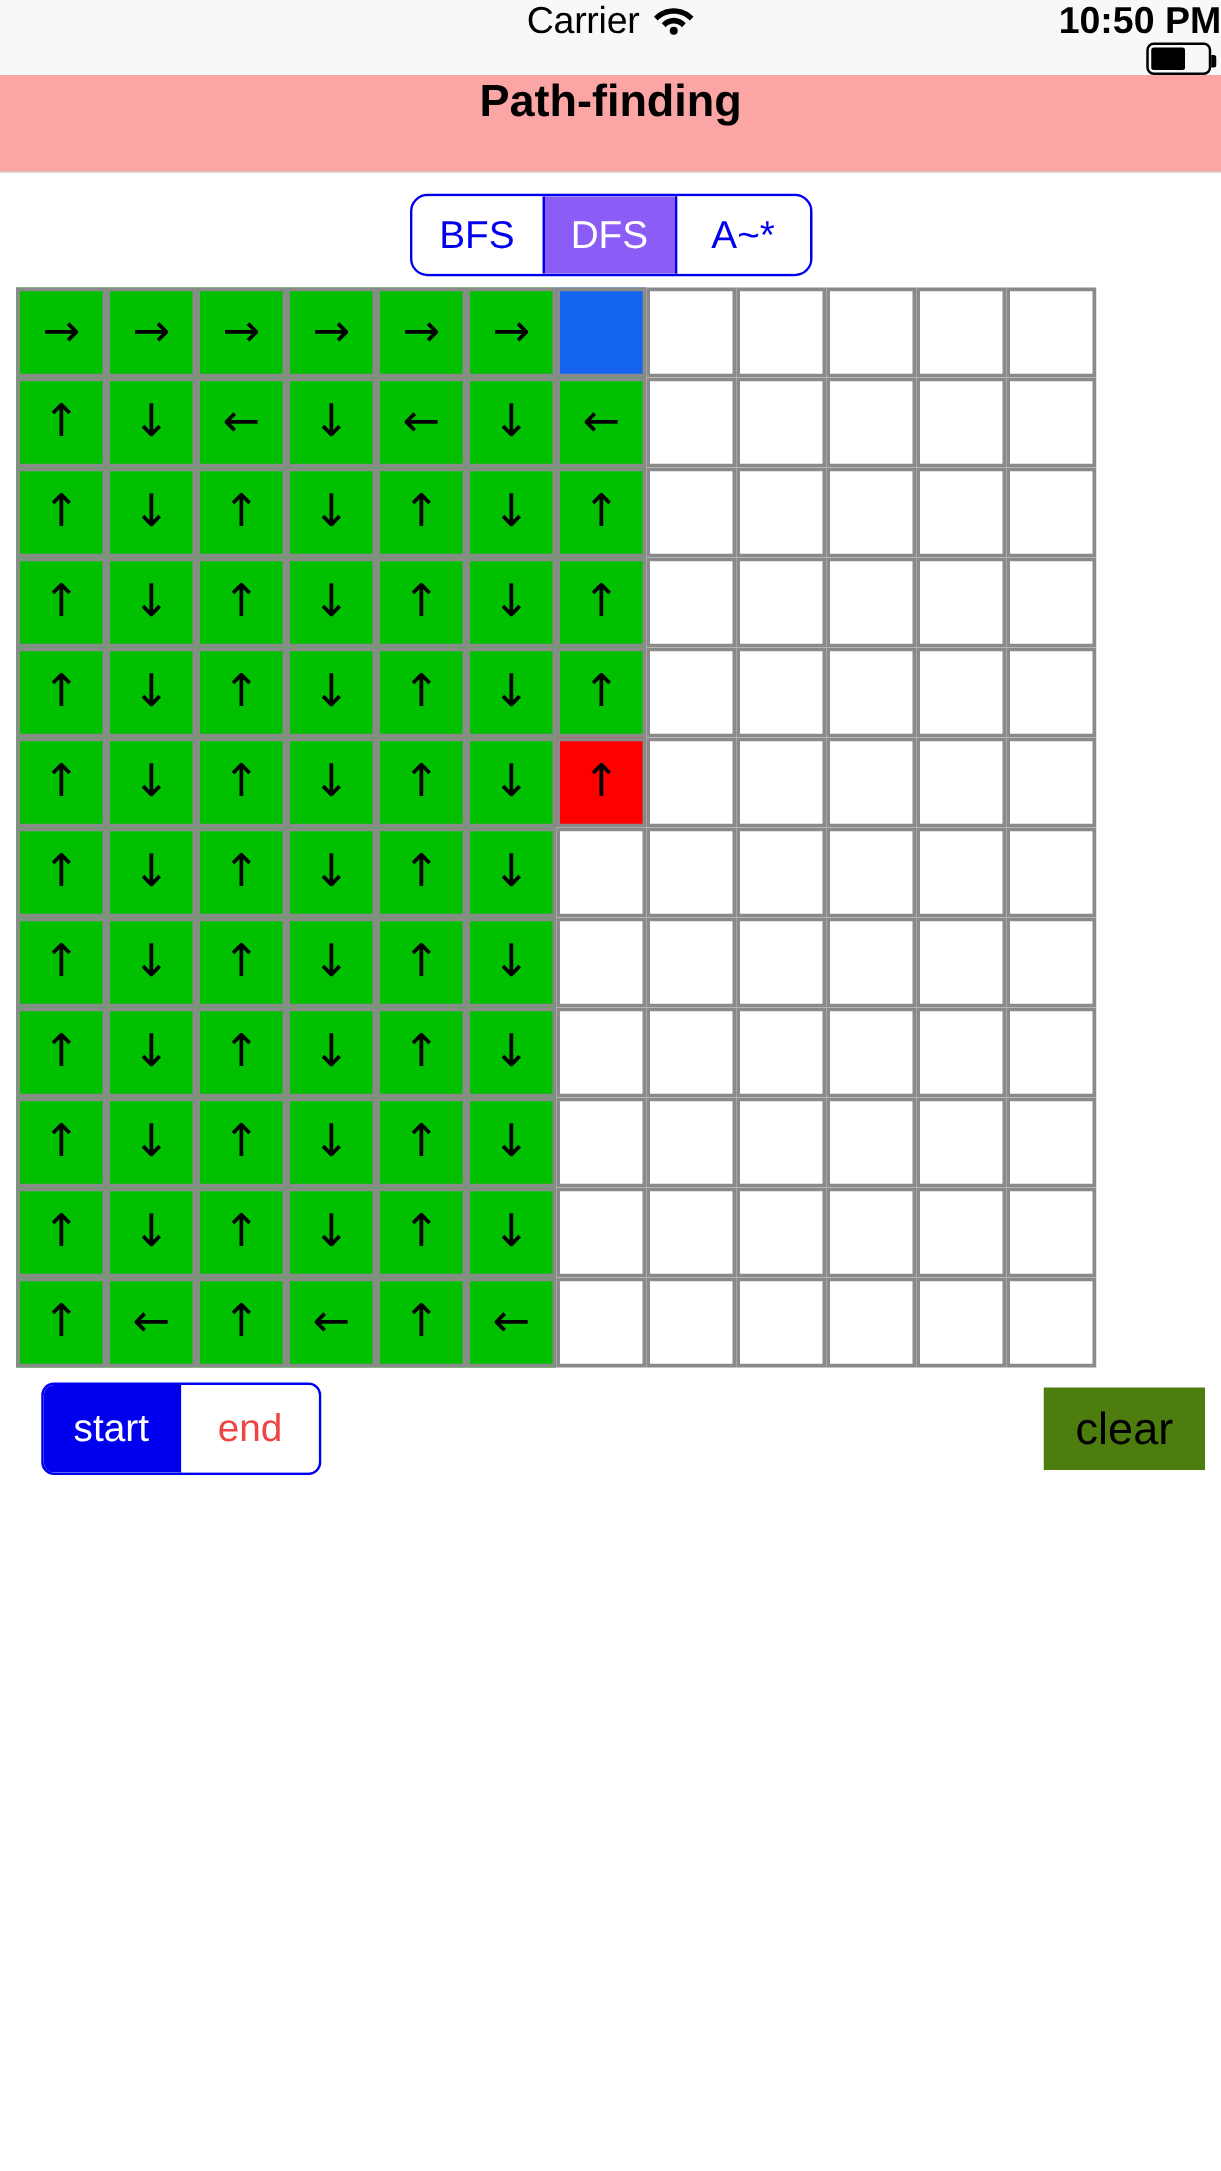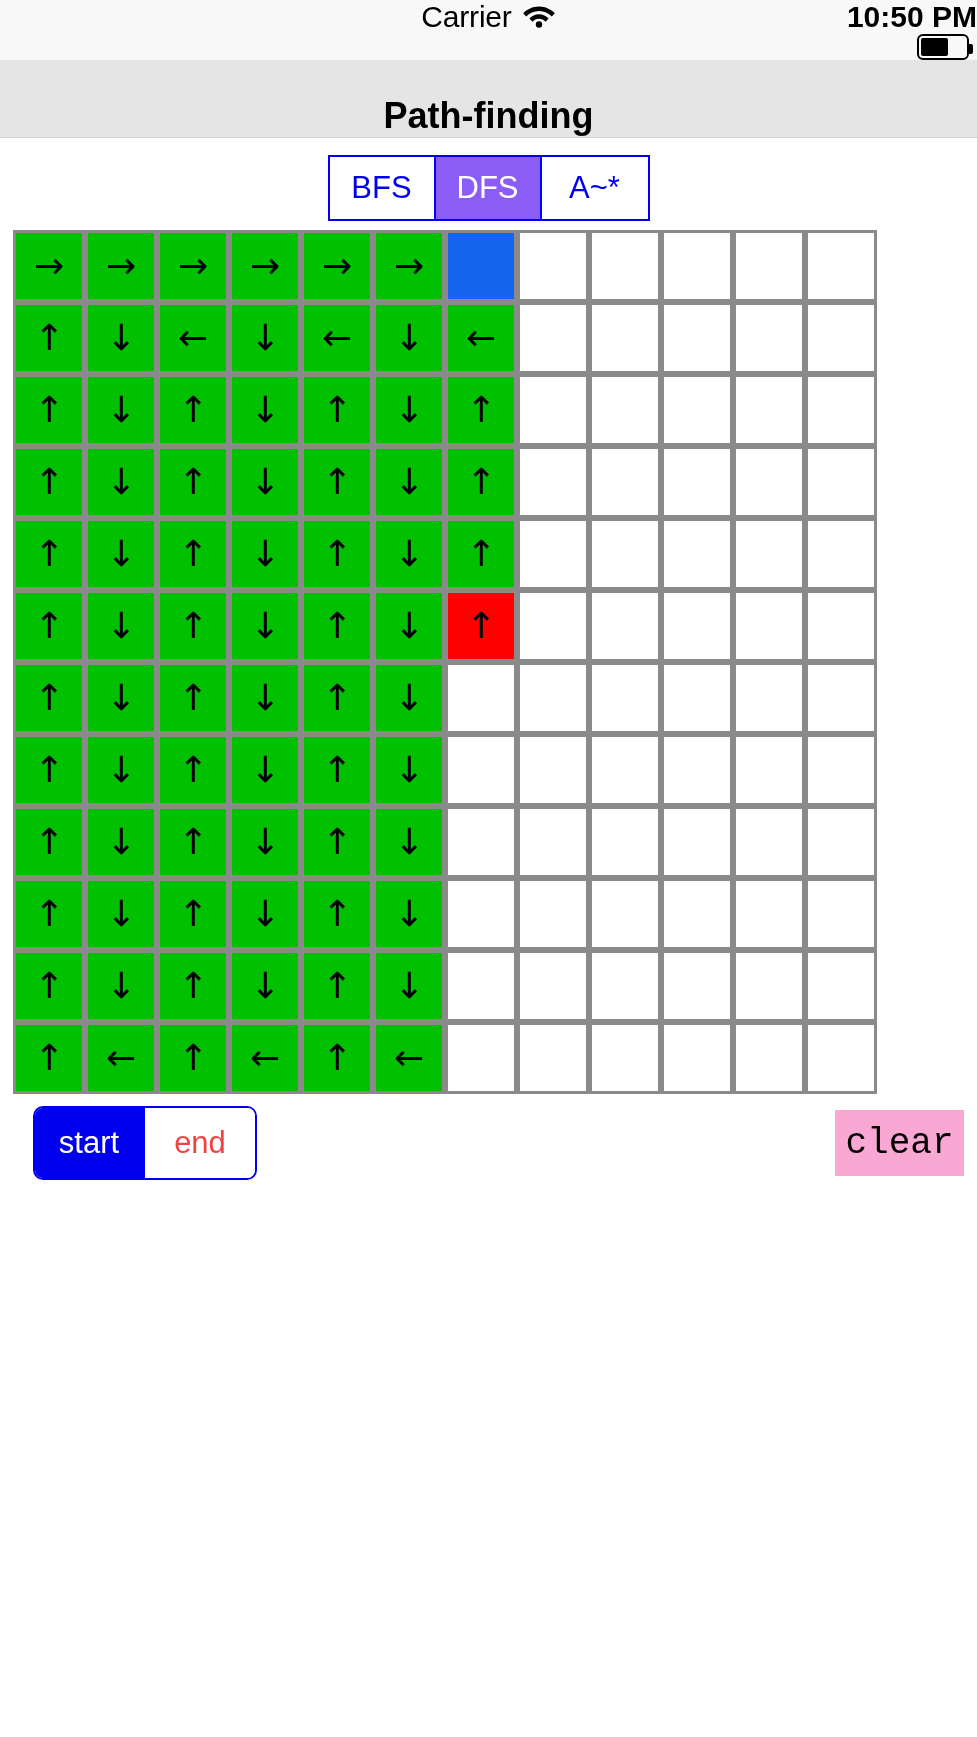--- a/index.html
+++ b/index.html
@@ -66,42 +66,42 @@
   }
   .battery-fill {
     height: 100%;
     background: #000;
     border-radius: 2px;
   }
 
   
   .nav-bar {
     height: 78px;
-    background: #e5e5e5;
+    background: #fca5a5;
     border-bottom: 1px solid #d0d0d0;
     display: flex;
-    align-items: flex-end;
+    align-items: flex-start;
     justify-content: center;
   }
   .nav-title {
     font-size: 36px;
     font-weight: bold;
     color: #000;
   }
 
   
   .seg-row-top {
     display: flex;
     justify-content: center;
     padding-top: 17px;
   }
   .segmented {
     display: flex;
     border: 2px solid #0000ee;
-    border-radius: 0;
+    border-radius: 14px;
     overflow: hidden;
     background: #fff;
   }
   .seg-item {
     font-size: 31px;
     color: #0000ee;
     background: #fff;
     padding: 0 20px;
     height: 62px;
     display: flex;
@@ -174,30 +174,29 @@
   }
   .segb-item:last-child { border-right: none; }
   .segb-item.selected { background: #0000ee; color: #fff; }
 
   .action-buttons {
     margin-left: auto;
     display: flex;
     gap: 12px;
   }
   .action-btn {
-    background: #f9a8d4;
+    background: #4d7c0f;
     color: #000000;
     font-size: 36px;
     width: 129px;
     height: 66px;
     display: flex;
     align-items: center;
     justify-content: center;
     border: none;
-    font-family: Liberation Mono, monospace;
   }
 </style>
 </head>
 <body>
 
 <div class="status-bar">
   <div class="status-left">
     <span class="carrier-text">Carrier</span>
     <span class="wifi-icon">
       <svg width="34" height="26" viewBox="0 0 34 26">

